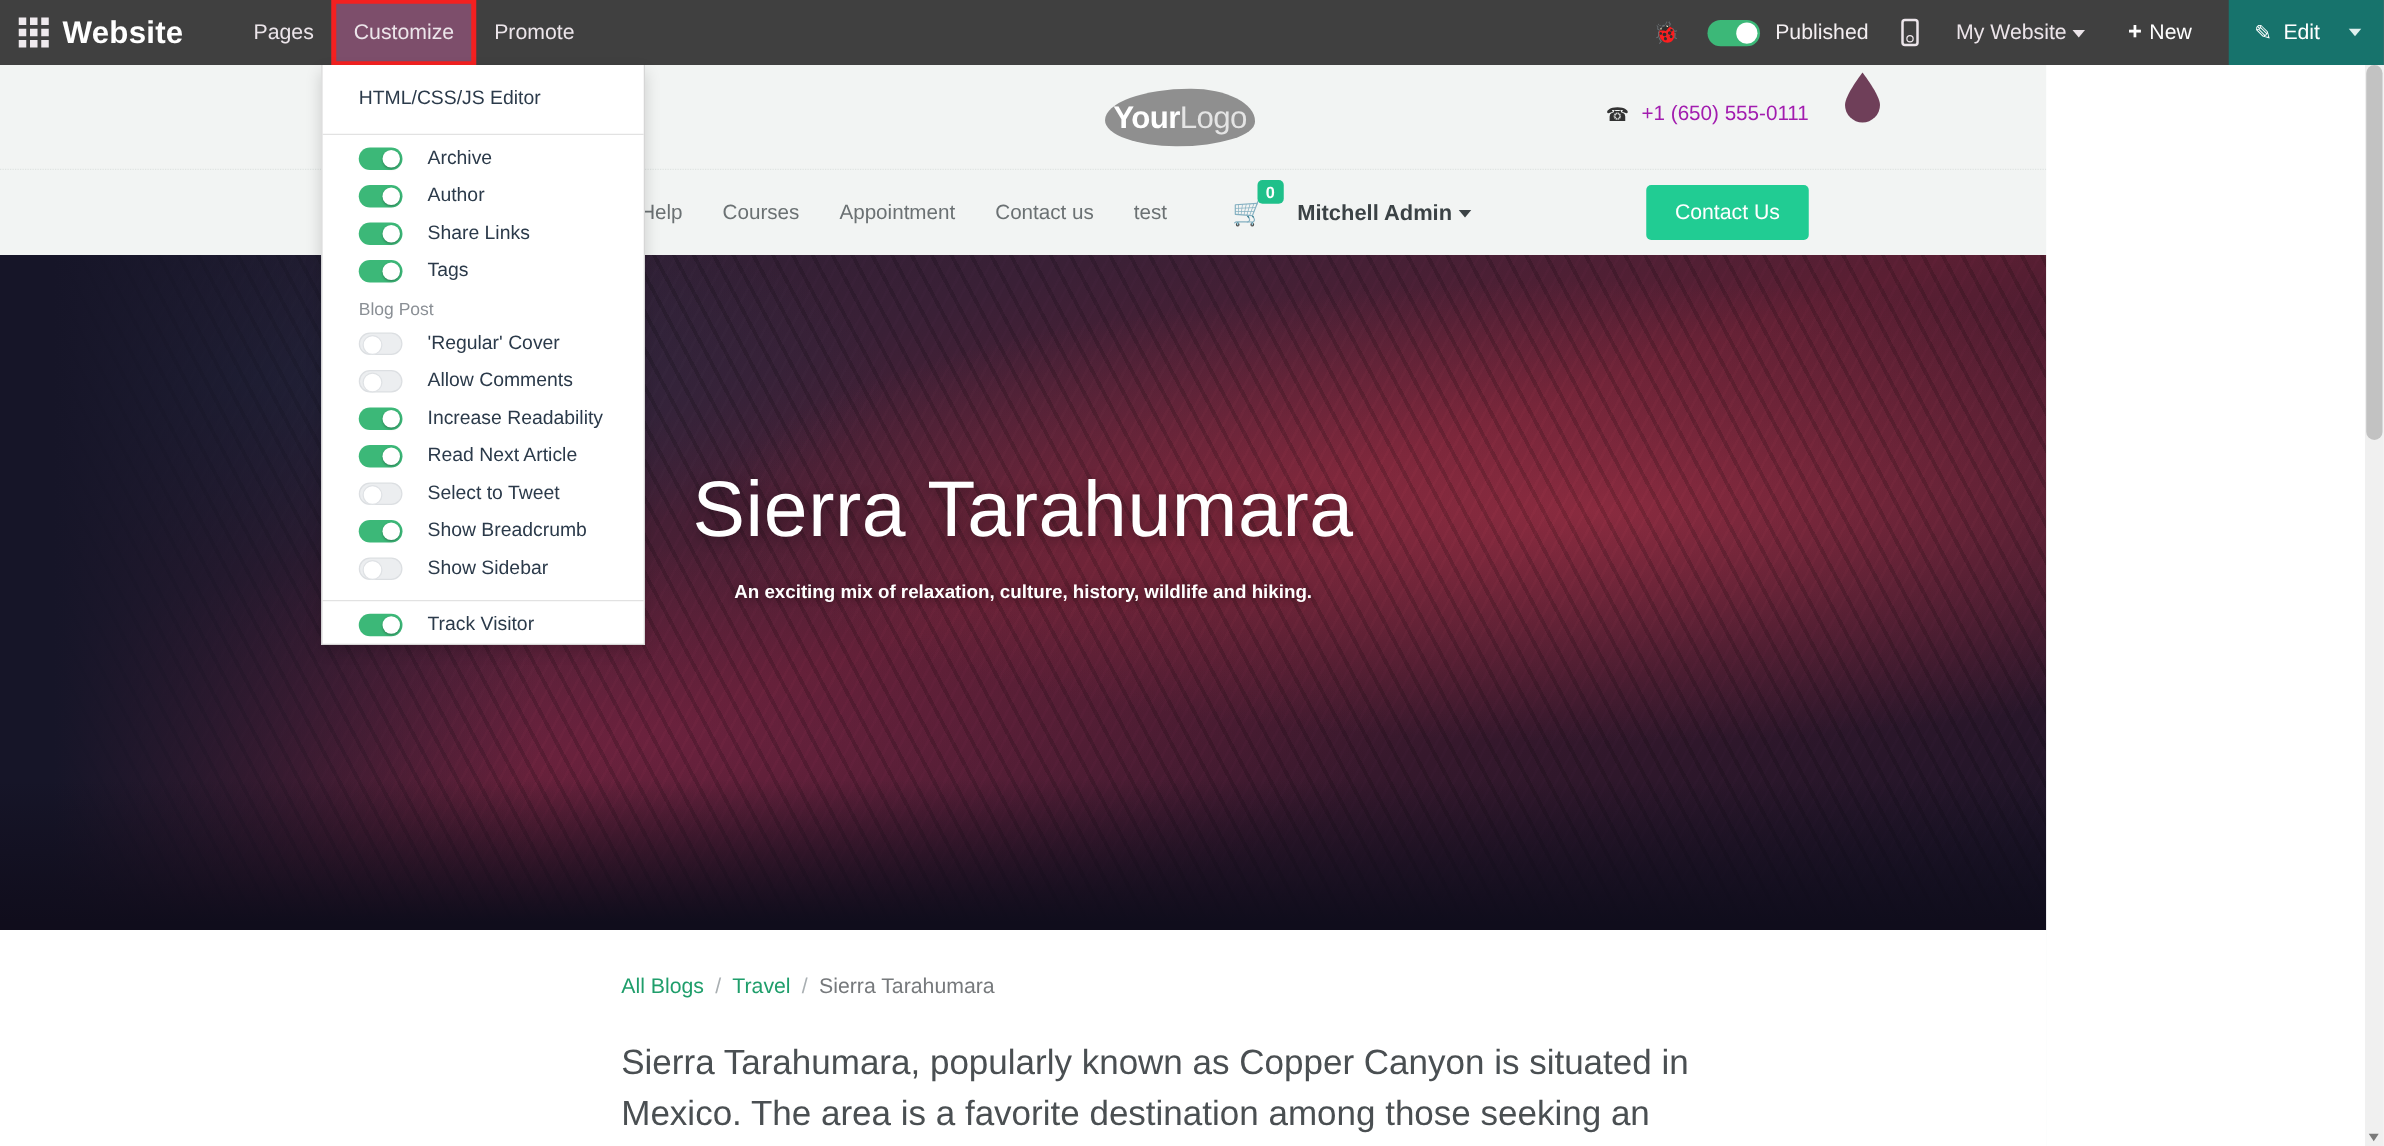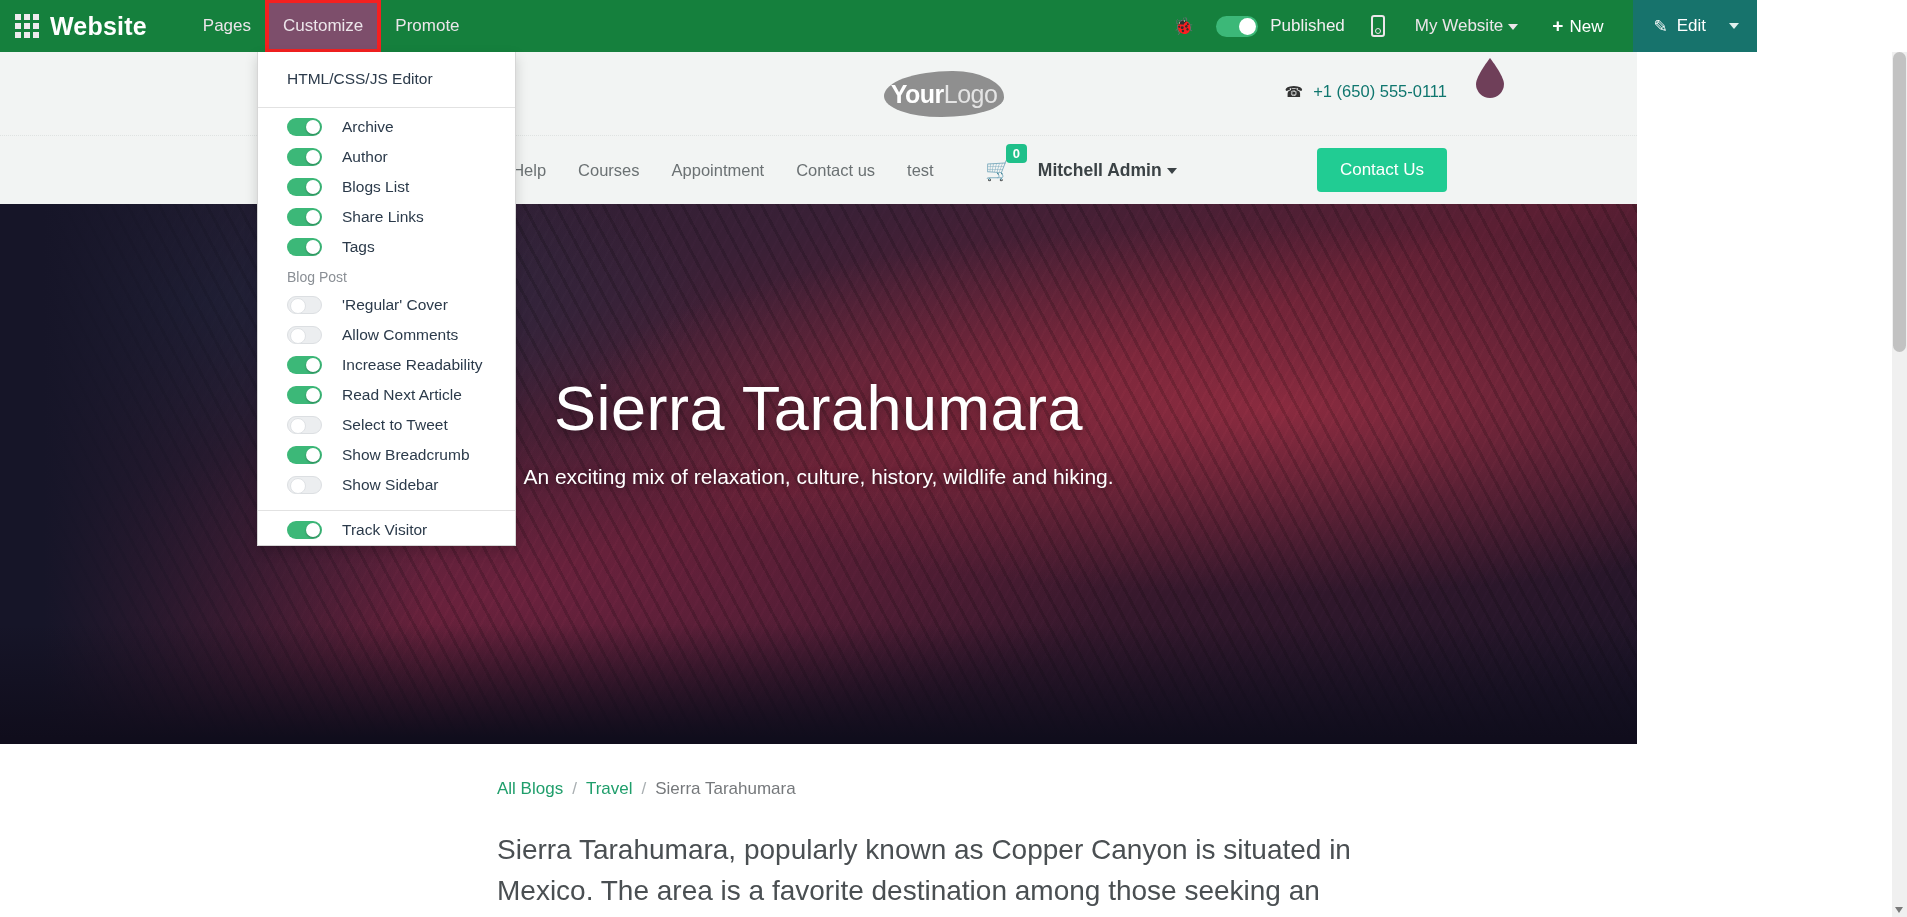--- a/index.html
+++ b/index.html
@@ -6,22 +6,22 @@
   html, body {
     width: 1907px; height: 917px;
     overflow: hidden;
     font-family: "Liberation Sans", sans-serif;
     background: #ffffff;
   }
 
   
   #odoo-navbar {
     position: absolute; top: 0; left: 0;
-    width: 1757px; height: 52px;
-    background: #15803d;
+    width: 1907px; height: 52px;
+    background: #404040;
     display: flex; align-items: center;
     color: #e9e1e6;
     z-index: 60;
   }
   .apps-grid {
     width: 26px; height: 26px;
     margin-left: 14px; margin-right: 10px;
     display: grid;
     grid-template-columns: repeat(3, 6px);
     grid-template-rows: repeat(3, 6px);
@@ -140,21 +140,21 @@
     display: flex; align-items: center; justify-content: center;
   }
   .logo-text { font-size: 25px; color: #ffffff; letter-spacing: -.5px; }
   .logo-text em { font-style: normal; font-weight: bold; }
   .logo-text span { color: #e4e4e4; font-weight: normal; }
   .phone-wrap {
     position: absolute; right: 190px; top: 30px;
     display: flex; align-items: center; gap: 10px;
   }
   .phone-ico { font-size: 15px; color: #333; }
-  .phone-num { font-size: 16.5px; color: #0f766e; cursor: pointer; }
+  .phone-num { font-size: 16.5px; color: #a21caf; cursor: pointer; }
 
   #site-nav {
     height: 68px; background: #f2f4f3;
     display: flex; align-items: center;
     position: relative;
   }
   .site-nav-inner {
     display: flex; align-items: center; gap: 0px;
     position: absolute; left: 280px;
   }
@@ -204,21 +204,21 @@
   }
   .hero-content {
     position: absolute; left: 0; right: 0; top: 168px;
     text-align: center; color: #fff;
   }
   .hero-title {
     font-size: 63px; font-weight: 300; letter-spacing: .5px;
     text-shadow: 0 2px 10px rgba(0,0,0,.35);
   }
   .hero-sub {
-    font-size: 21px; font-weight: 400; margin-top: 21px;
+    font-size: 15px; font-weight: 700; margin-top: 21px;
     text-shadow: 0 1px 7px rgba(0,0,0,.4);
   }
 
   
   #article { padding: 35px 0 0 0; background: #fff; }
   .breadcrumb {
     margin-left: 497px; font-size: 17px; color: #7c8387;
     display: flex; gap: 9px; align-items: center;
   }
   .bc-link { color: #1f9e6b; cursor: pointer; }
@@ -378,24 +378,20 @@
   <div class="toggle-row">
     <span class="sw on"></span>
     <span class="toggle-label">Archive</span>
   </div>
   <div class="toggle-row">
     <span class="sw on"></span>
     <span class="toggle-label">Author</span>
   </div>
   <div class="toggle-row">
     <span class="sw on"></span>
-    <span class="toggle-label">Blogs List</span>
-  </div>
-  <div class="toggle-row">
-    <span class="sw on"></span>
     <span class="toggle-label">Share Links</span>
   </div>
   <div class="toggle-row">
     <span class="sw on"></span>
     <span class="toggle-label">Tags</span>
   </div>
 
   <div class="menu-group-title">Blog Post</div>
 
   <div class="toggle-row">

